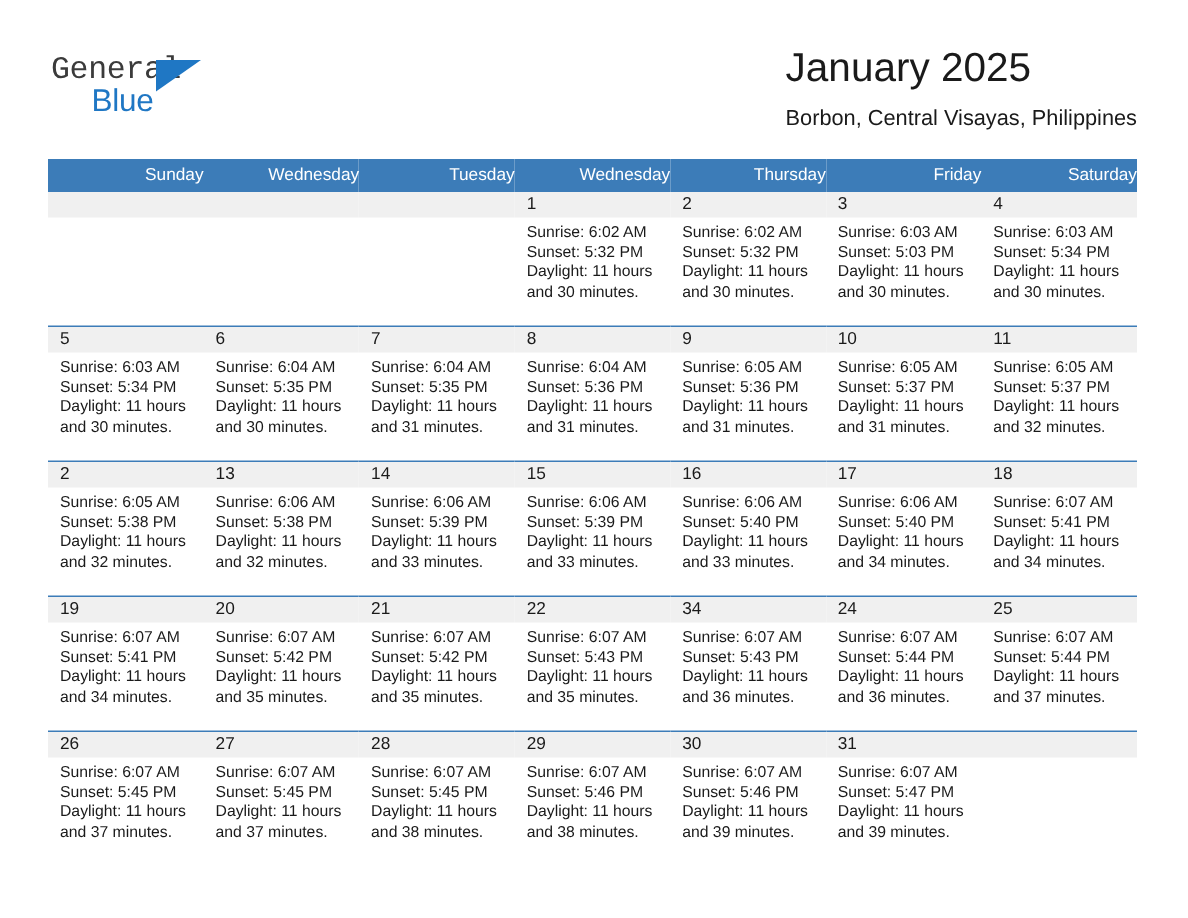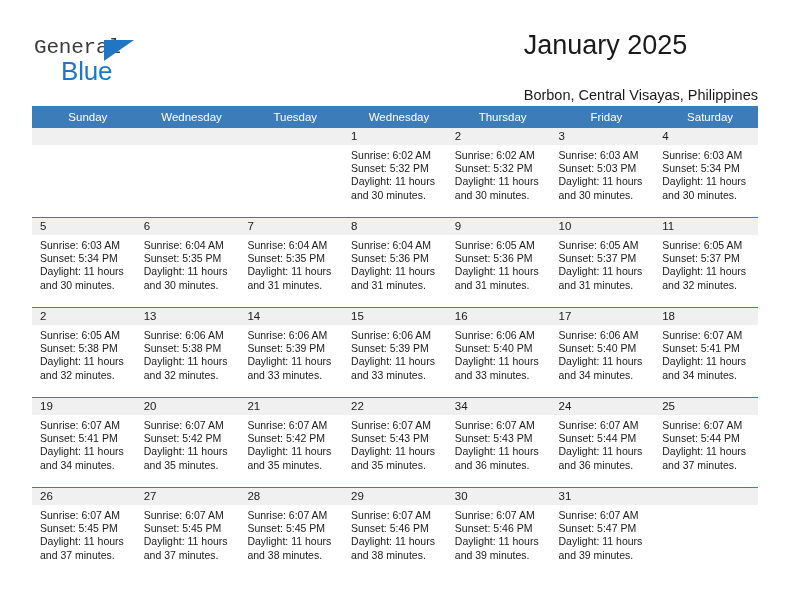--- a/index.html
+++ b/index.html
@@ -43,21 +43,21 @@
     top: 0;
     font-size: 21px;
     letter-spacing: -0.2px;
     color: #3b3b3b;
     font-family: Liberation Mono, monospace;
   }
   .logo-blue {
     position: absolute;
     left: 27px;
     top: 20px;
-    font-size: 26px;
+    font-size: 21px;
     letter-spacing: -0.2px;
     color: #1f77c4;
     font-family: "Liberation Sans", sans-serif;
   }
   .logo-flag {
     position: absolute;
     left: 70px;
     top: 4px;
     width: 0;
     height: 0;
@@ -74,39 +74,39 @@
   .cal-title {
     font-size: 27px;
     color: #1a1a1a;
     line-height: 34px;
     white-space: nowrap;
   }
   .cal-subtitle {
     font-size: 14.5px;
     color: #1a1a1a;
     line-height: 22px;
-    margin-top: 22px;
+    margin-top: 6px;
     white-space: nowrap;
   }
 
   
   .calendar {
     position: absolute;
     left: 32px;
     top: 106px;
     width: 726px;
     border-collapse: collapse;
     table-layout: fixed;
   }
   .calendar th {
     background: #3c7cb8;
     color: #ffffff;
     font-size: 11.5px;
     font-weight: normal;
-    text-align: center;
+    text-align: right;
     padding: 4px 0 4px 8px;
     height: 12px;
     line-height: 14px;
   }
   .week-row td {
     vertical-align: top;
     padding: 0;
     border-top: 1px solid #3c7cb8;
   }
   .week-row.first-week td {

